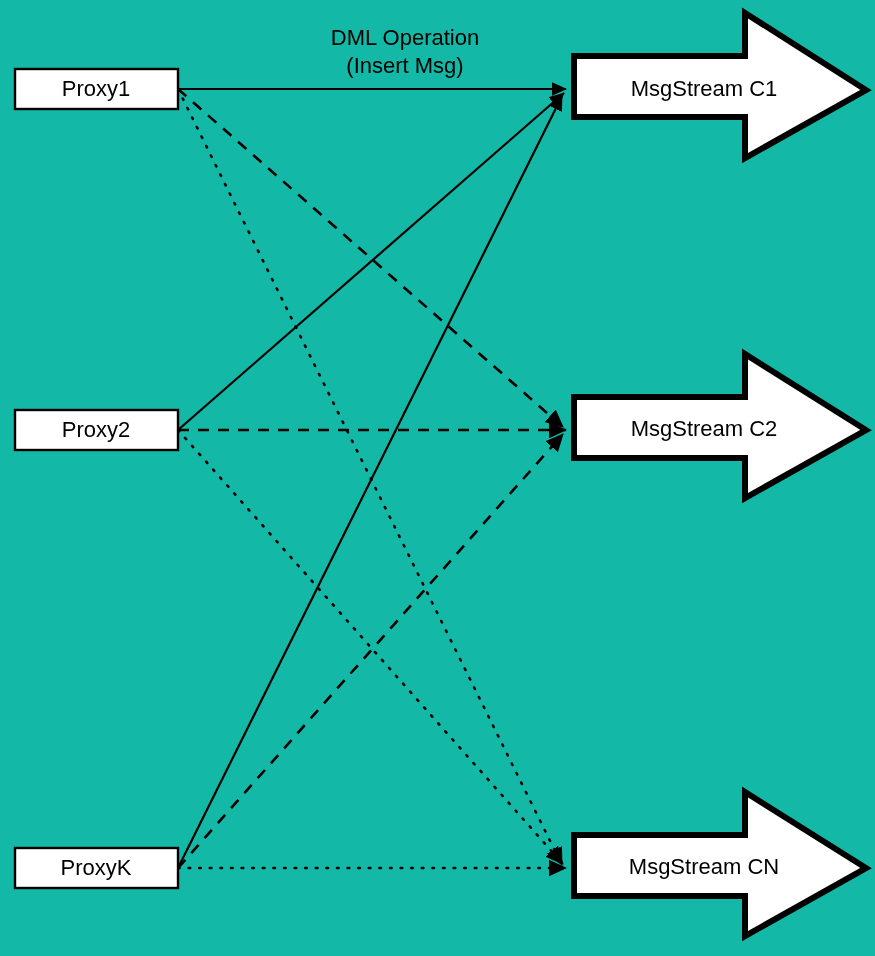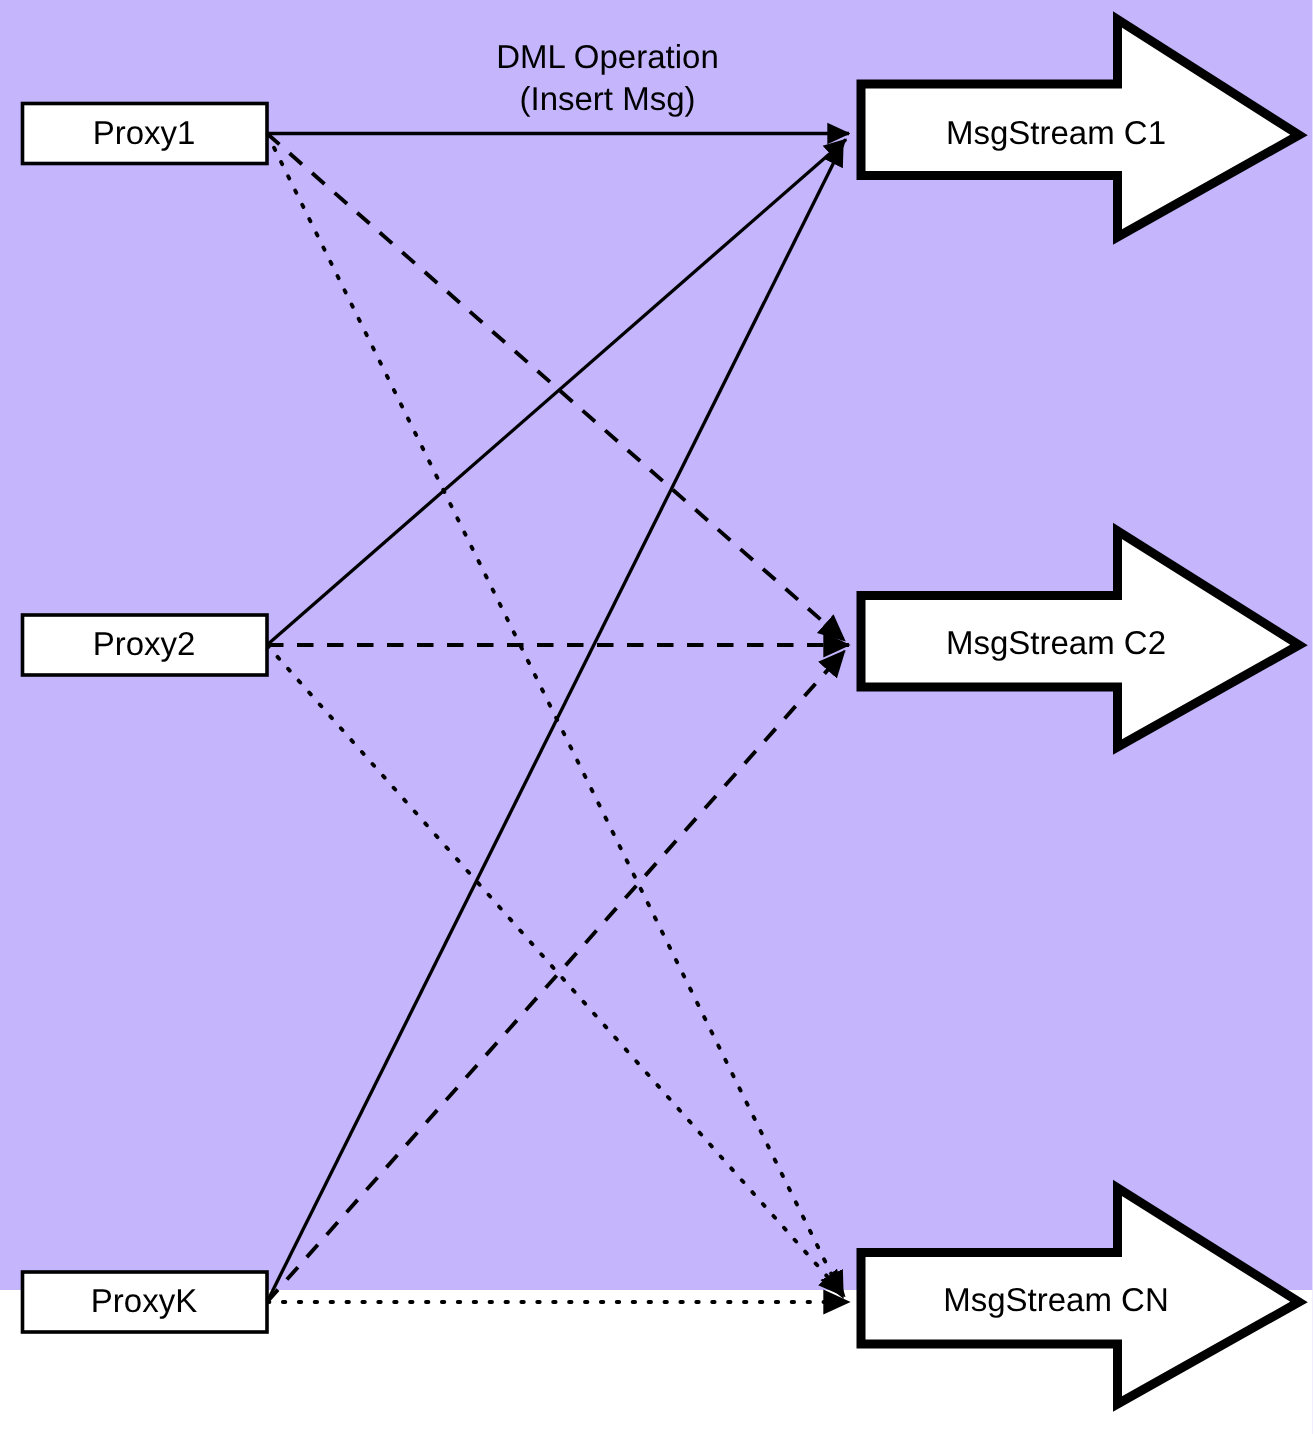--- a/index.html
+++ b/index.html
@@ -9,22 +9,22 @@
   }
   body {
     width: 875px;
     height: 956px;
     font-family: "Liberation Sans", sans-serif;
     overflow: hidden;
   }
   #diagram-root {
     position: relative;
     width: 875px;
-    height: 860px;
-    background: #c4b5fd;
+    height: 956px;
+    background: #14b8a6;
   }
   svg#diagram {
     display: block;
     width: 875px;
     height: 956px;
   }
   .node-box {
     fill: #ffffff;
     stroke: #000000;
     stroke-width: 2.4;

